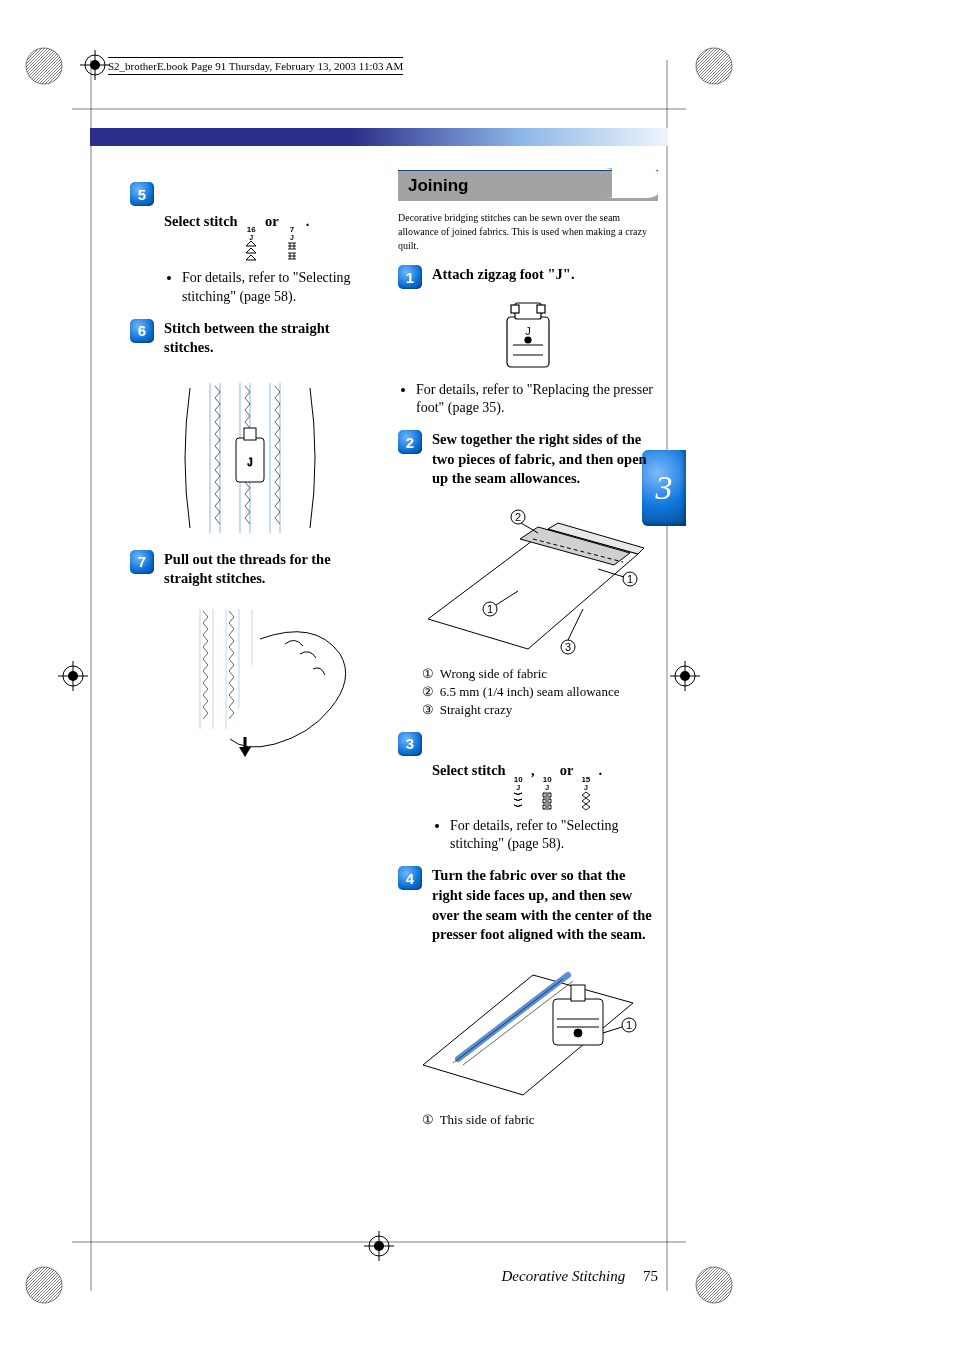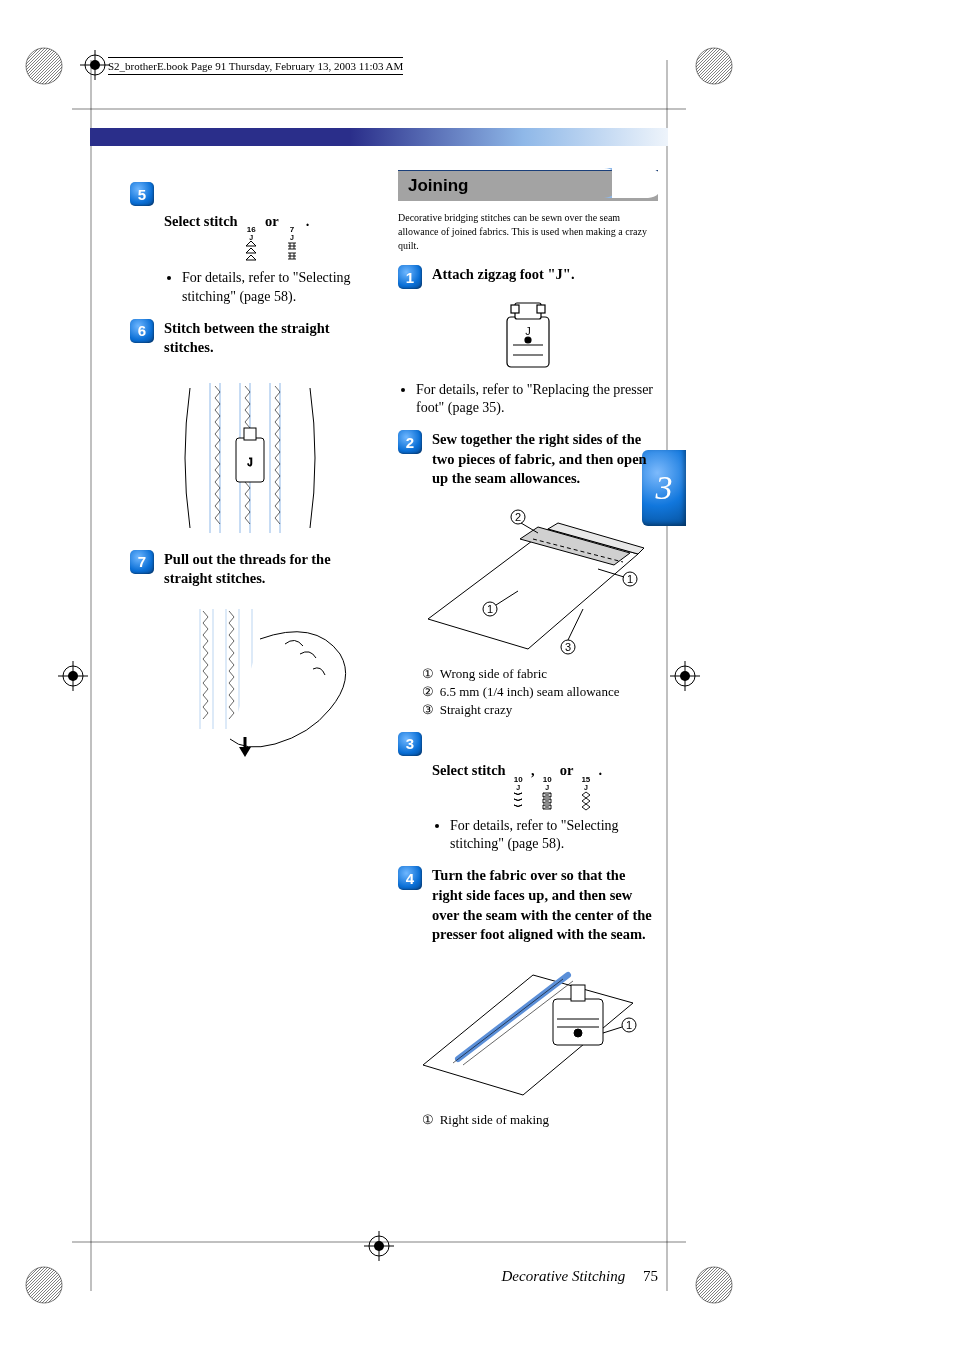--- a/index.html
+++ b/index.html
@@ -388,21 +388,21 @@
           </g>
 
           <circle cx="226" cy="70" r="7" fill="none" stroke="#000"></circle>
             <text x="226" y="74" font-size="11" font-family="Arial" text-anchor="middle">1</text>
           <path d="M219 72 L200 78" stroke="#000"></path>
         </svg>
       </div>
       <div class="callouts">
         <div class="row">
             <span class="num">①</span>
-            <span>Right side of making</span>
+            <span>This side of fabric</span>
           </div>
       </div>
 
     </div>
   </div>
 
   <div class="footer">
     <span class="title">Decorative Stitching</span>
     <span>75</span>
   </div>

